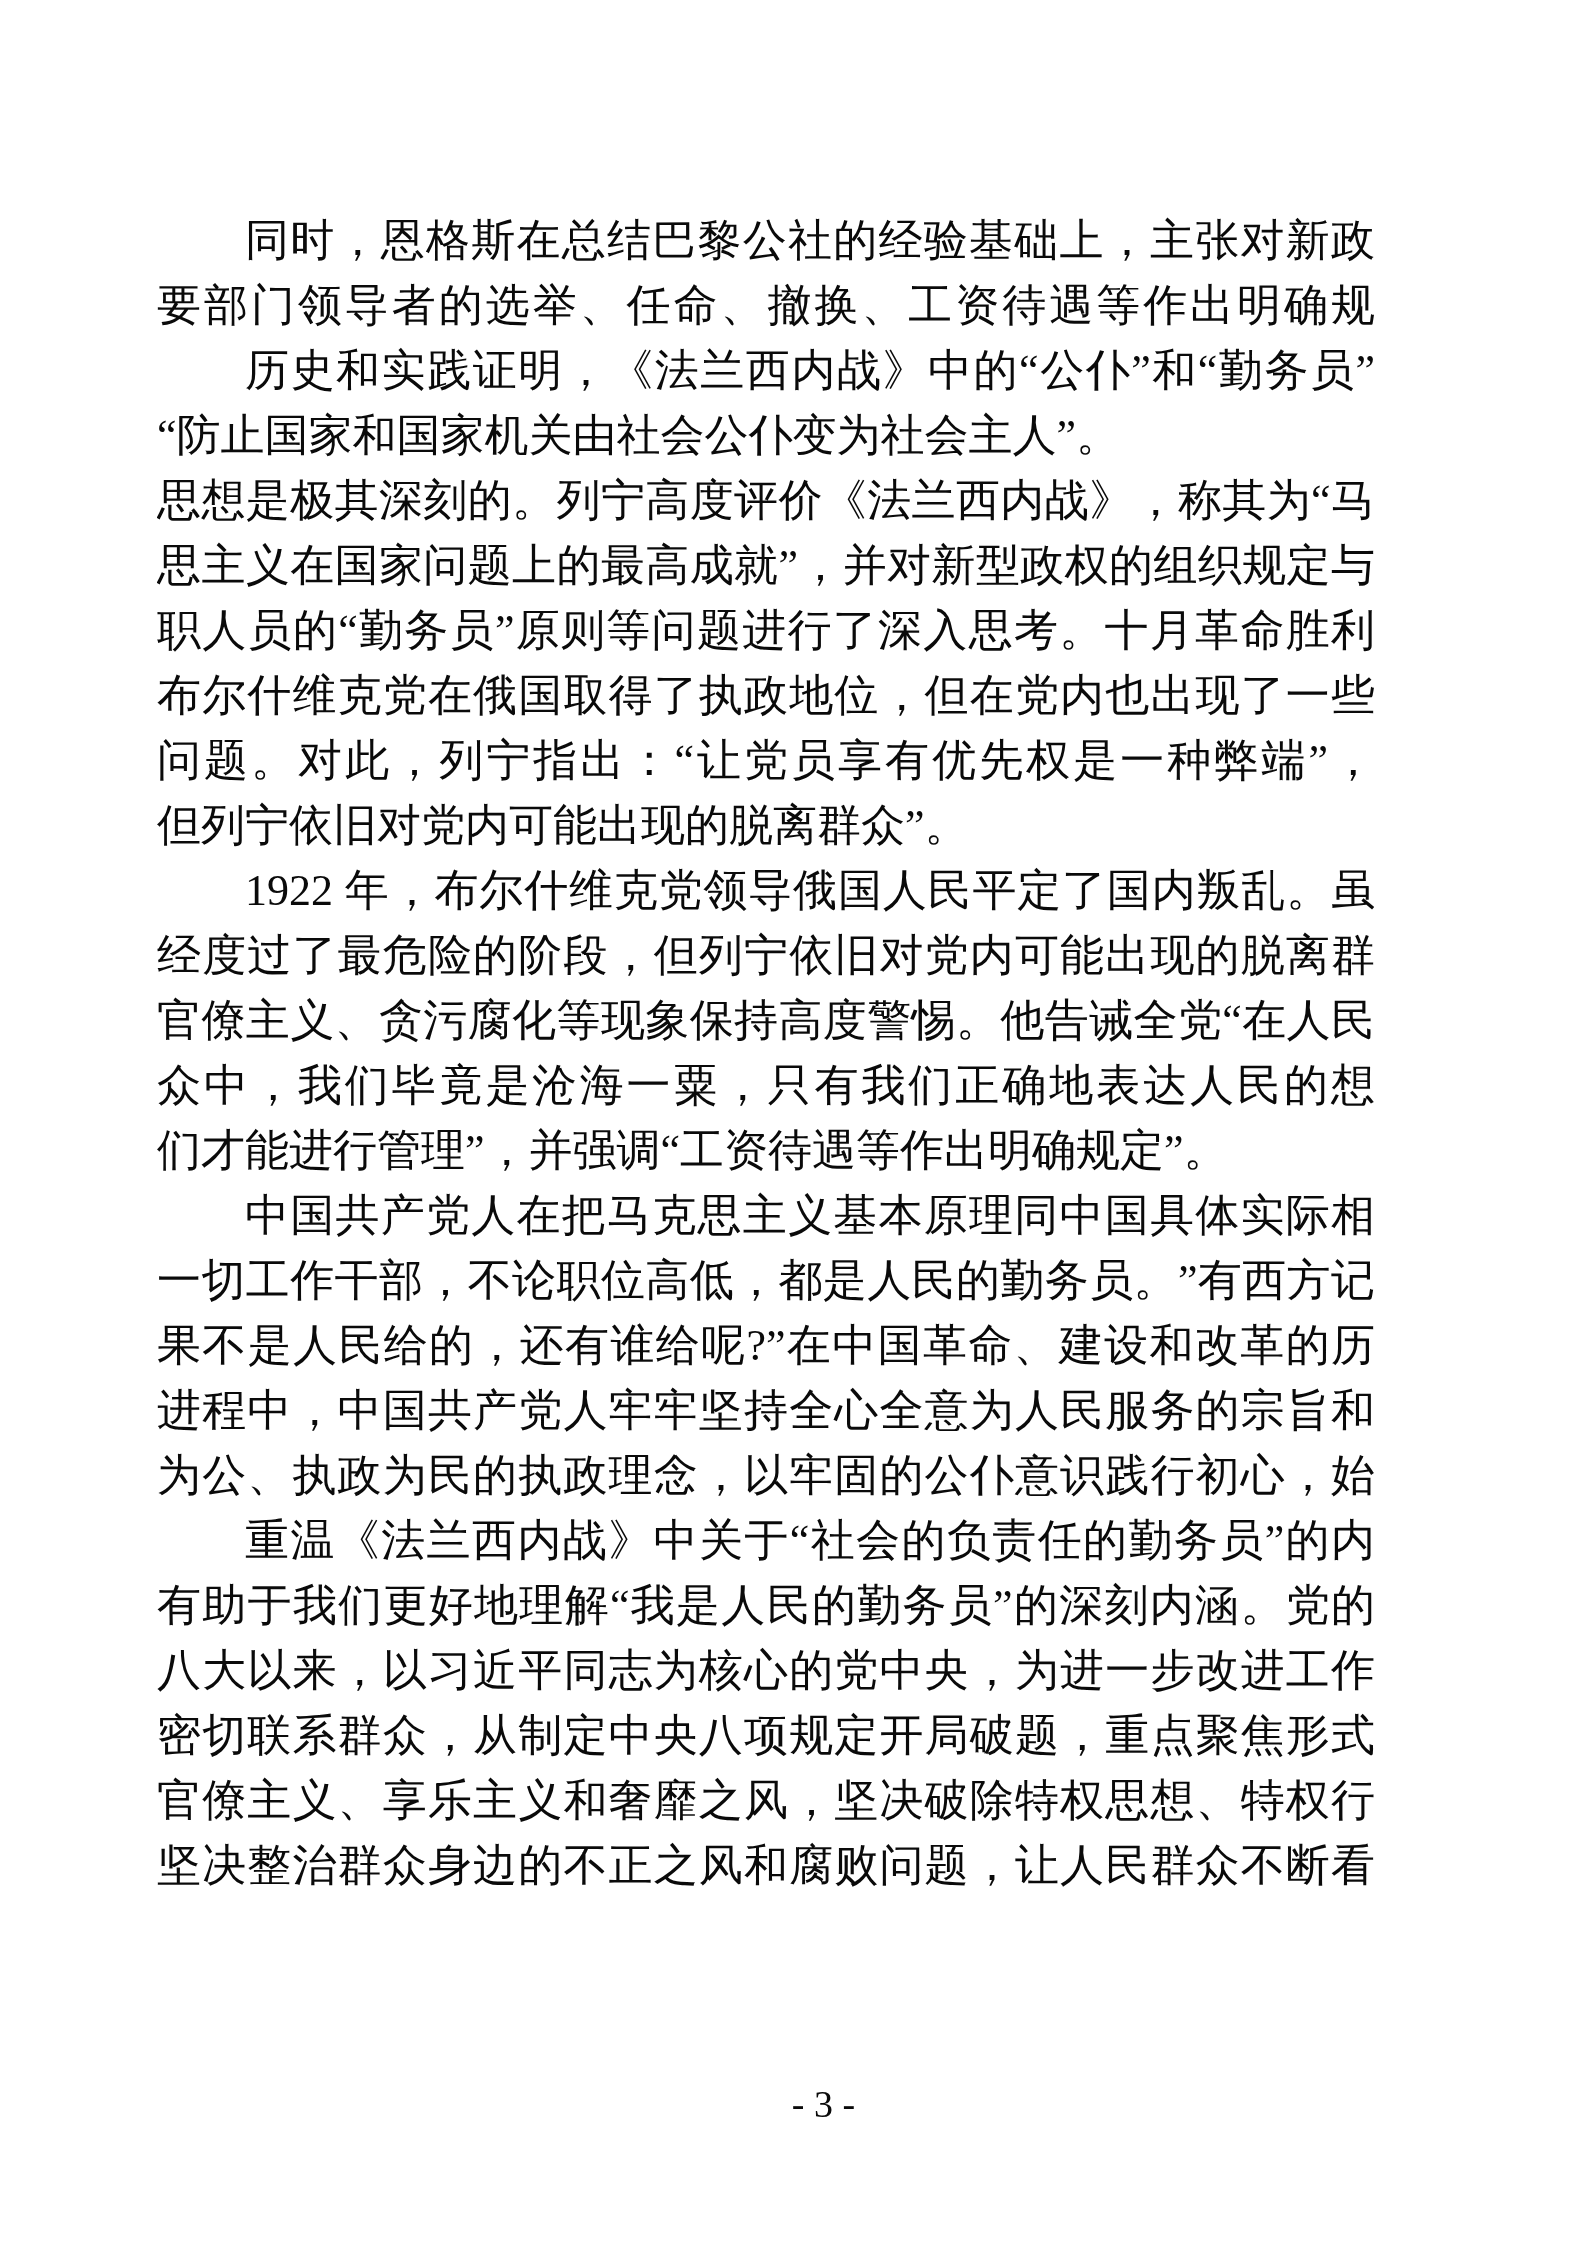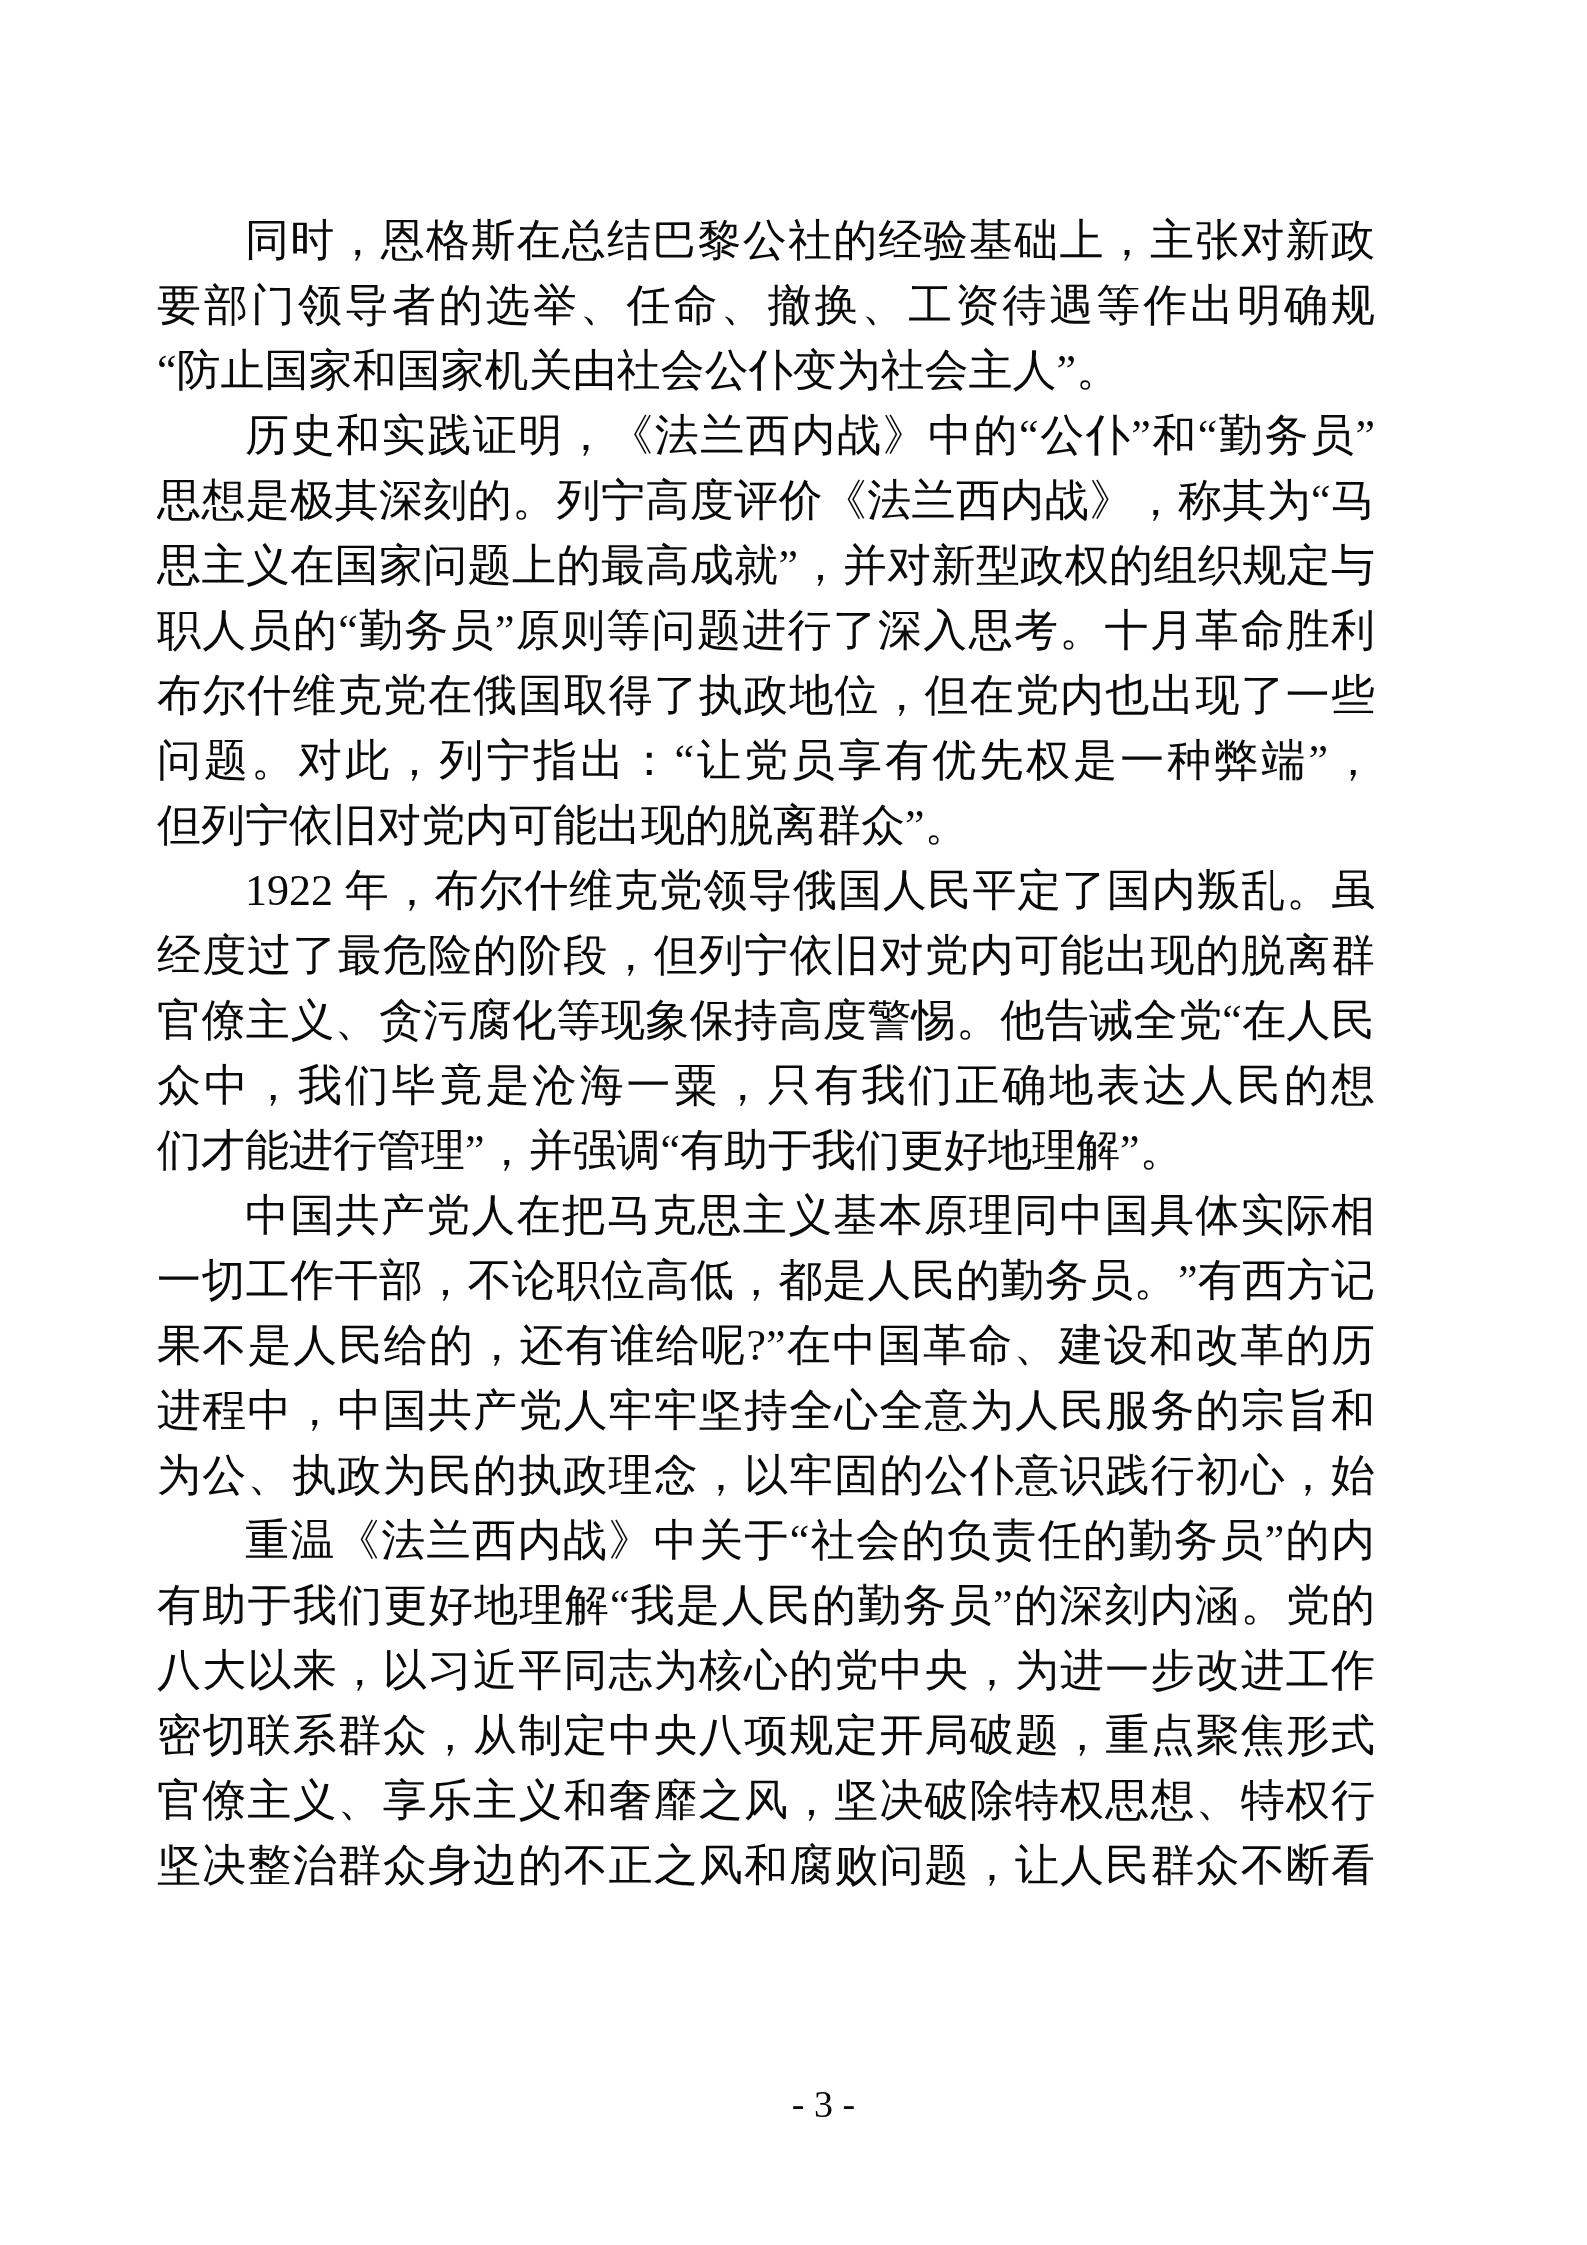--- a/index.html
+++ b/index.html
@@ -52,33 +52,33 @@
     color: #0a0a0a;
   }
 </style>
 </head>
 <body>
 
 <div class="page">
   <div class="doc">
       <div class="line indent full">同时，恩格斯在总结巴黎公社的经验基础上，主张对新政权主</div>
       <div class="line full">要部门领导者的选举、任命、撤换、工资待遇等作出明确规定，以</div>
+      <div class="line indent full">历史和实践证明，《法兰西内战》中的“公仆”和“勤务员”</div>
       <div class="line">“防止国家和国家机关由社会公仆变为社会主人”。</div>
-      <div class="line indent full">历史和实践证明，《法兰西内战》中的“公仆”和“勤务员”</div>
       <div class="line full">思想是极其深刻的。列宁高度评价《法兰西内战》，称其为“马克</div>
       <div class="line full">思主义在国家问题上的最高成就”，并对新型政权的组织规定与公</div>
       <div class="line full">职人员的“勤务员”原则等问题进行了深入思考。十月革命胜利后，</div>
       <div class="line full">布尔什维克党在俄国取得了执政地位，但在党内也出现了一些作风</div>
       <div class="line full">问题。对此，列宁指出：“让党员享有优先权是一种弊端”，要“反</div>
       <div class="line">但列宁依旧对党内可能出现的脱离群众”。</div>
       <div class="line indent full">1922 年，布尔什维克党领导俄国人民平定了国内叛乱。虽然已</div>
       <div class="line full">经度过了最危险的阶段，但列宁依旧对党内可能出现的脱离群众、</div>
       <div class="line full">官僚主义、贪污腐化等现象保持高度警惕。他告诫全党“在人民群</div>
       <div class="line full">众中，我们毕竟是沧海一粟，只有我们正确地表达人民的想法，我</div>
-      <div class="line">们才能进行管理”，并强调“有助于我们更好地理解”。</div>
+      <div class="line">们才能进行管理”，并强调“工资待遇等作出明确规定”。</div>
       <div class="line indent full">中国共产党人在把马克思主义基本原理同中国具体实际相结</div>
       <div class="line full">一切工作干部，不论职位高低，都是人民的勤务员。”有西方记者</div>
       <div class="line full">果不是人民给的，还有谁给呢?”在中国革命、建设和改革的历史</div>
       <div class="line full">进程中，中国共产党人牢牢坚持全心全意为人民服务的宗旨和立党</div>
       <div class="line full">为公、执政为民的执政理念，以牢固的公仆意识践行初心，始终保</div>
       <div class="line indent full">重温《法兰西内战》中关于“社会的负责任的勤务员”的内容，</div>
       <div class="line full">有助于我们更好地理解“我是人民的勤务员”的深刻内涵。党的十</div>
       <div class="line full">八大以来，以习近平同志为核心的党中央，为进一步改进工作作风，</div>
       <div class="line full">密切联系群众，从制定中央八项规定开局破题，重点聚焦形式主义、</div>
       <div class="line full">官僚主义、享乐主义和奢靡之风，坚决破除特权思想、特权行为，</div>

